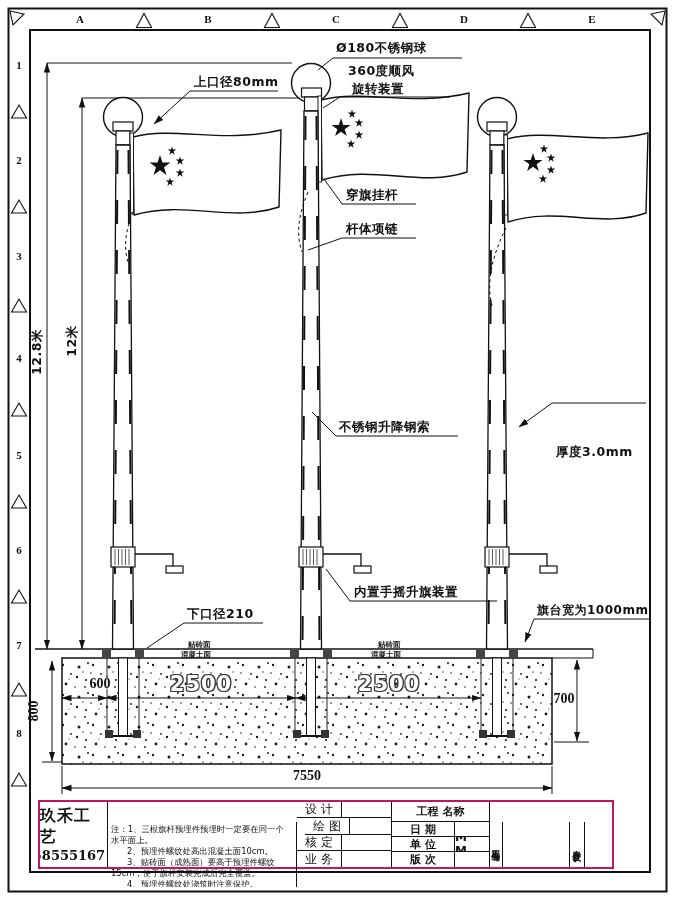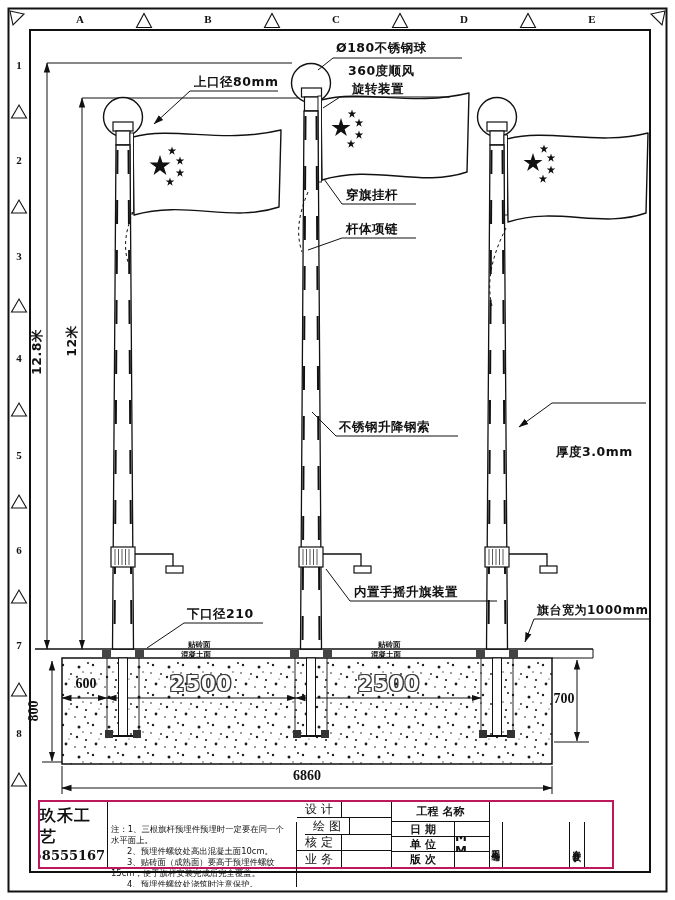--- a/index.html
+++ b/index.html
@@ -265,25 +265,25 @@
   <div class="txt ann" style="left:187px;top:606px;">下口径210</div>
   <div class="txt ann" style="left:537px;top:602px;font-size:12px;">旗台宽为1000mm</div>
   <div class="txt tiny" style="left:188px;top:640px;">贴砖面</div>
   <div class="txt tiny" style="left:181px;top:650px;">混凝土面</div>
   <div class="txt tiny" style="left:378px;top:640px;">贴砖面</div>
   <div class="txt tiny" style="left:371px;top:650px;">混凝土面</div>
 
   <div class="txt ann rot" style="left:37px;top:352px;">12.8米</div>
   <div class="txt ann rot" style="left:72px;top:341px;">12米</div>
   <div class="txt dimnum rot" style="left:34px;top:711px;">800</div>
-  <div class="txt dimnum ctr halo" style="left:86px;top:684px;">600</div>
+  <div class="txt dimnum ctr halo" style="left:100px;top:684px;">600</div>
   <div class="txt hollow ctr" style="left:201px;top:684px;">2500</div>
   <div class="txt hollow ctr" style="left:389px;top:684px;">2500</div>
   <div class="txt dimnum ctr" style="left:564px;top:699px;">700</div>
-  <div class="txt dimnum ctr" style="left:307px;top:776px;">6860</div>
+  <div class="txt dimnum ctr" style="left:307px;top:776px;">7550</div>
 
   <div class="tb">
     <div class="cell br" style="left:0;top:0;width:68px;height:65px;flex-direction:column;">
       <div class="company-name">玖禾工艺</div>
       <div class="company-phone">15855516710</div>
     </div>
     <div class="cell br notes" style="left:68px;top:0;width:189px;height:65px;">注：1、三根旗杆预埋件预埋时一定要在同一个
 水平面上。
       2、预埋件螺纹处高出混凝土面10cm。
       3、贴砖面（成熟面）要高于预埋件螺纹

